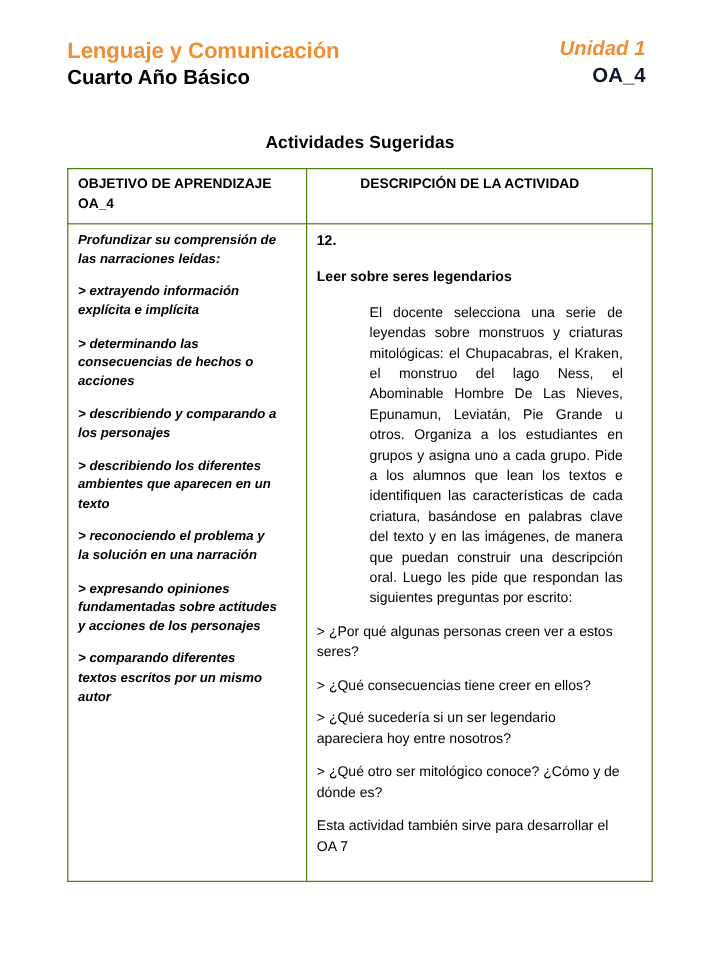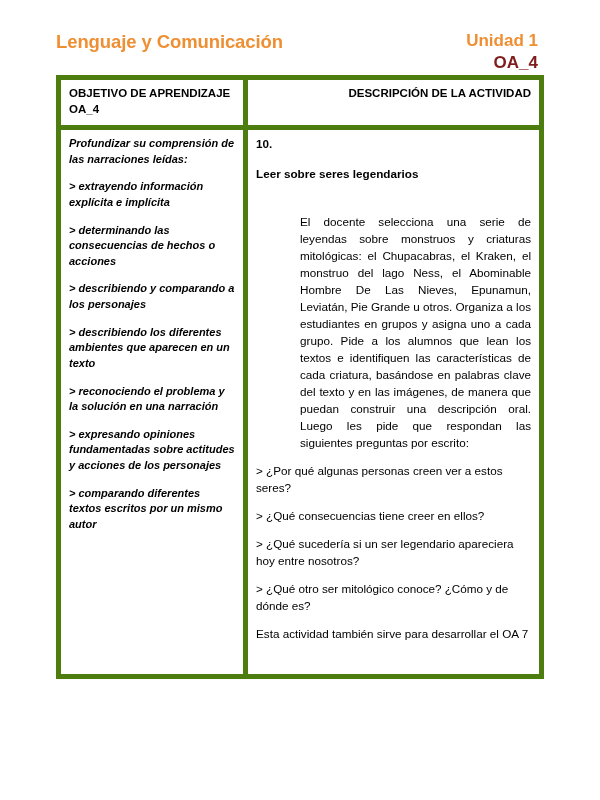--- a/index.html
+++ b/index.html
@@ -48,57 +48,58 @@
     font-size: 17px;
     font-weight: bold;
     line-height: 1.35;
     margin-top: 1px;
   }
   .unit {
     color: #ef8f33;
     font-size: 17px;
     font-weight: bold;
     line-height: 1.25;
+    font-style: italic;
   }
   .oa {
-    color: #7f1d1d;
+    color: #0f172a;
     font-size: 17px;
     font-weight: bold;
     line-height: 1.35;
     margin-top: 1px;
   }
   .doc-title {
     text-align: center;
     font-size: 14.5px;
     font-weight: bold;
     margin-top: 34px;
     margin-bottom: 13px;
     letter-spacing: 0.1px;
   }
   table.activity-table {
     width: 100%;
     border-collapse: collapse;
     table-layout: fixed;
   }
   table.activity-table td,
   table.activity-table th {
-    border: 5px solid #4d7c0f;
+    border: 1px solid #4d7c0f;
     vertical-align: top;
-    padding: 6px 8px 8px 8px;
+    padding: 6px 24px 8px 8px;
   }
   th.col-objective {
     width: 166px;
     text-align: left;
     font-size: 11.5px;
     font-weight: bold;
     line-height: 1.35;
     padding: 6px 6px 7px 6px;
   }
   th.col-description {
-    text-align: right;
+    text-align: center;
     font-size: 11.5px;
     font-weight: bold;
     line-height: 1.35;
     padding: 6px 6px 7px 6px;
   }
   td.objective-cell {
     font-size: 11px;
     font-weight: bold;
     line-height: 1.42;
     height: 530px;
@@ -115,42 +116,44 @@
   }
   td.description-cell p {
     margin: 0 0 11px 0;
   }
   td.description-cell p.act-number {
     font-weight: bold;
     margin-bottom: 13px;
   }
   td.description-cell p.act-subtitle {
     font-weight: bold;
-    margin-bottom: 31px;
+    margin-bottom: 13px;
   }
   td.description-cell p.body {
     text-align: justify;
     margin-left: 44px;
   }
 </style>
 </head>
 <body>
 
 <div class="page">
 
   <div class="header">
     <div class="header-left">
       <div class="subject">Lenguaje y Comunicación</div>
+      <div class="grade">Cuarto Año Básico</div>
     </div>
     <div class="header-right">
       <div class="unit">Unidad 1</div>
       <div class="oa">OA_4</div>
     </div>
   </div>
 
+  <div class="doc-title">Actividades Sugeridas</div>
 
   <table class="activity-table">
     <thead>
       <tr>
         <th class="col-objective">OBJETIVO DE APRENDIZAJE OA_4</th>
         <th class="col-description">DESCRIPCIÓN DE LA ACTIVIDAD</th>
       </tr>
     </thead>
     <tbody>
       <tr>
@@ -158,21 +161,21 @@
           <p>Profundizar su comprensión de las narraciones leídas:</p>
           <p>&gt; extrayendo información explícita e implícita</p>
           <p>&gt; determinando las consecuencias de hechos o acciones</p>
           <p>&gt; describiendo y comparando a los personajes</p>
           <p>&gt; describiendo los diferentes ambientes que aparecen en un texto</p>
           <p>&gt; reconociendo el problema y la solución en una narración</p>
           <p>&gt; expresando opiniones fundamentadas sobre actitudes y acciones de los personajes</p>
           <p>&gt; comparando diferentes textos escritos por un mismo autor</p>
         </td>
         <td class="description-cell">
-          <p class="act-number">10.</p>
+          <p class="act-number">12.</p>
           <p class="act-subtitle">Leer sobre seres legendarios</p>
           <p class="body">El docente selecciona una serie de leyendas sobre monstruos y criaturas mitológicas: el Chupacabras, el Kraken, el monstruo del lago Ness, el Abominable Hombre De Las Nieves, Epunamun, Leviatán, Pie Grande u otros. Organiza a los estudiantes en grupos y asigna uno a cada grupo. Pide a los alumnos que lean los textos e identifiquen las características de cada criatura, basándose en palabras clave del texto y en las imágenes, de manera que puedan construir una descripción oral. Luego les pide que respondan las siguientes preguntas por escrito:</p>
           <p>&gt; ¿Por qué algunas personas creen ver a estos seres?</p>
           <p>&gt; ¿Qué consecuencias tiene creer en ellos?</p>
           <p>&gt; ¿Qué sucedería si un ser legendario apareciera hoy entre nosotros?</p>
           <p>&gt; ¿Qué otro ser mitológico conoce? ¿Cómo y de dónde es?</p>
           <p>Esta actividad también sirve para desarrollar el OA 7</p>
         </td>
       </tr>
     </tbody>

